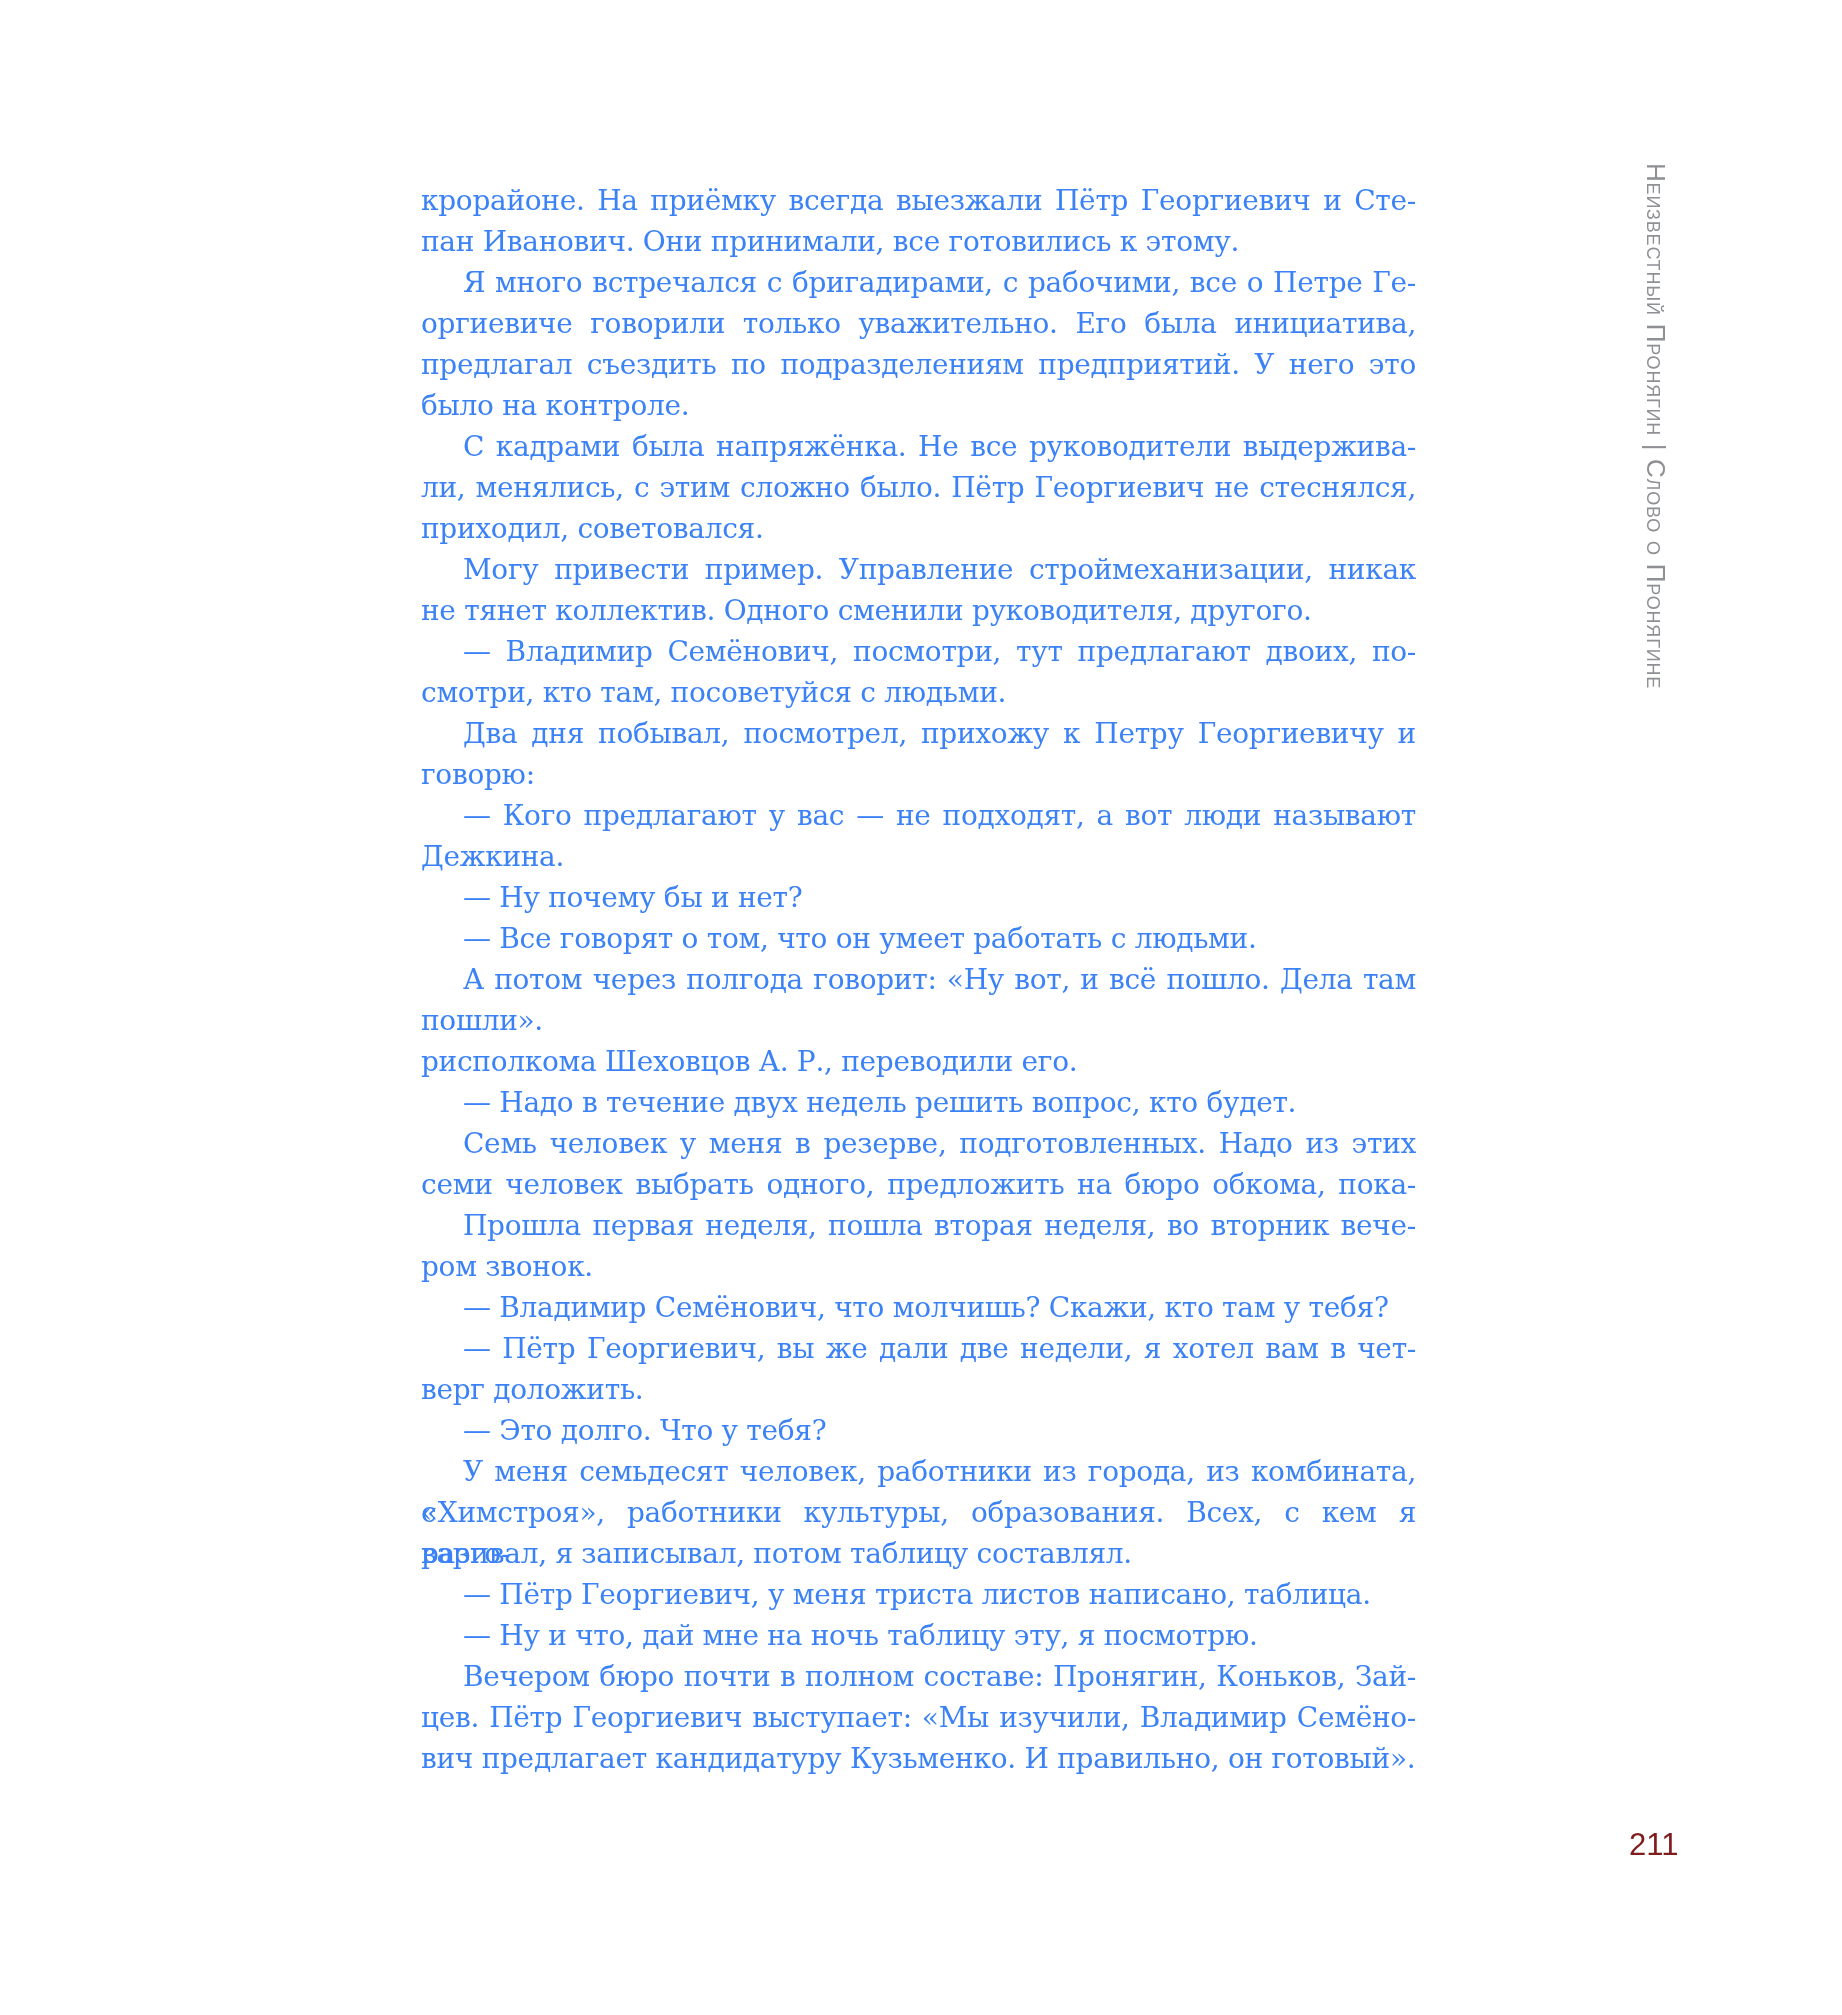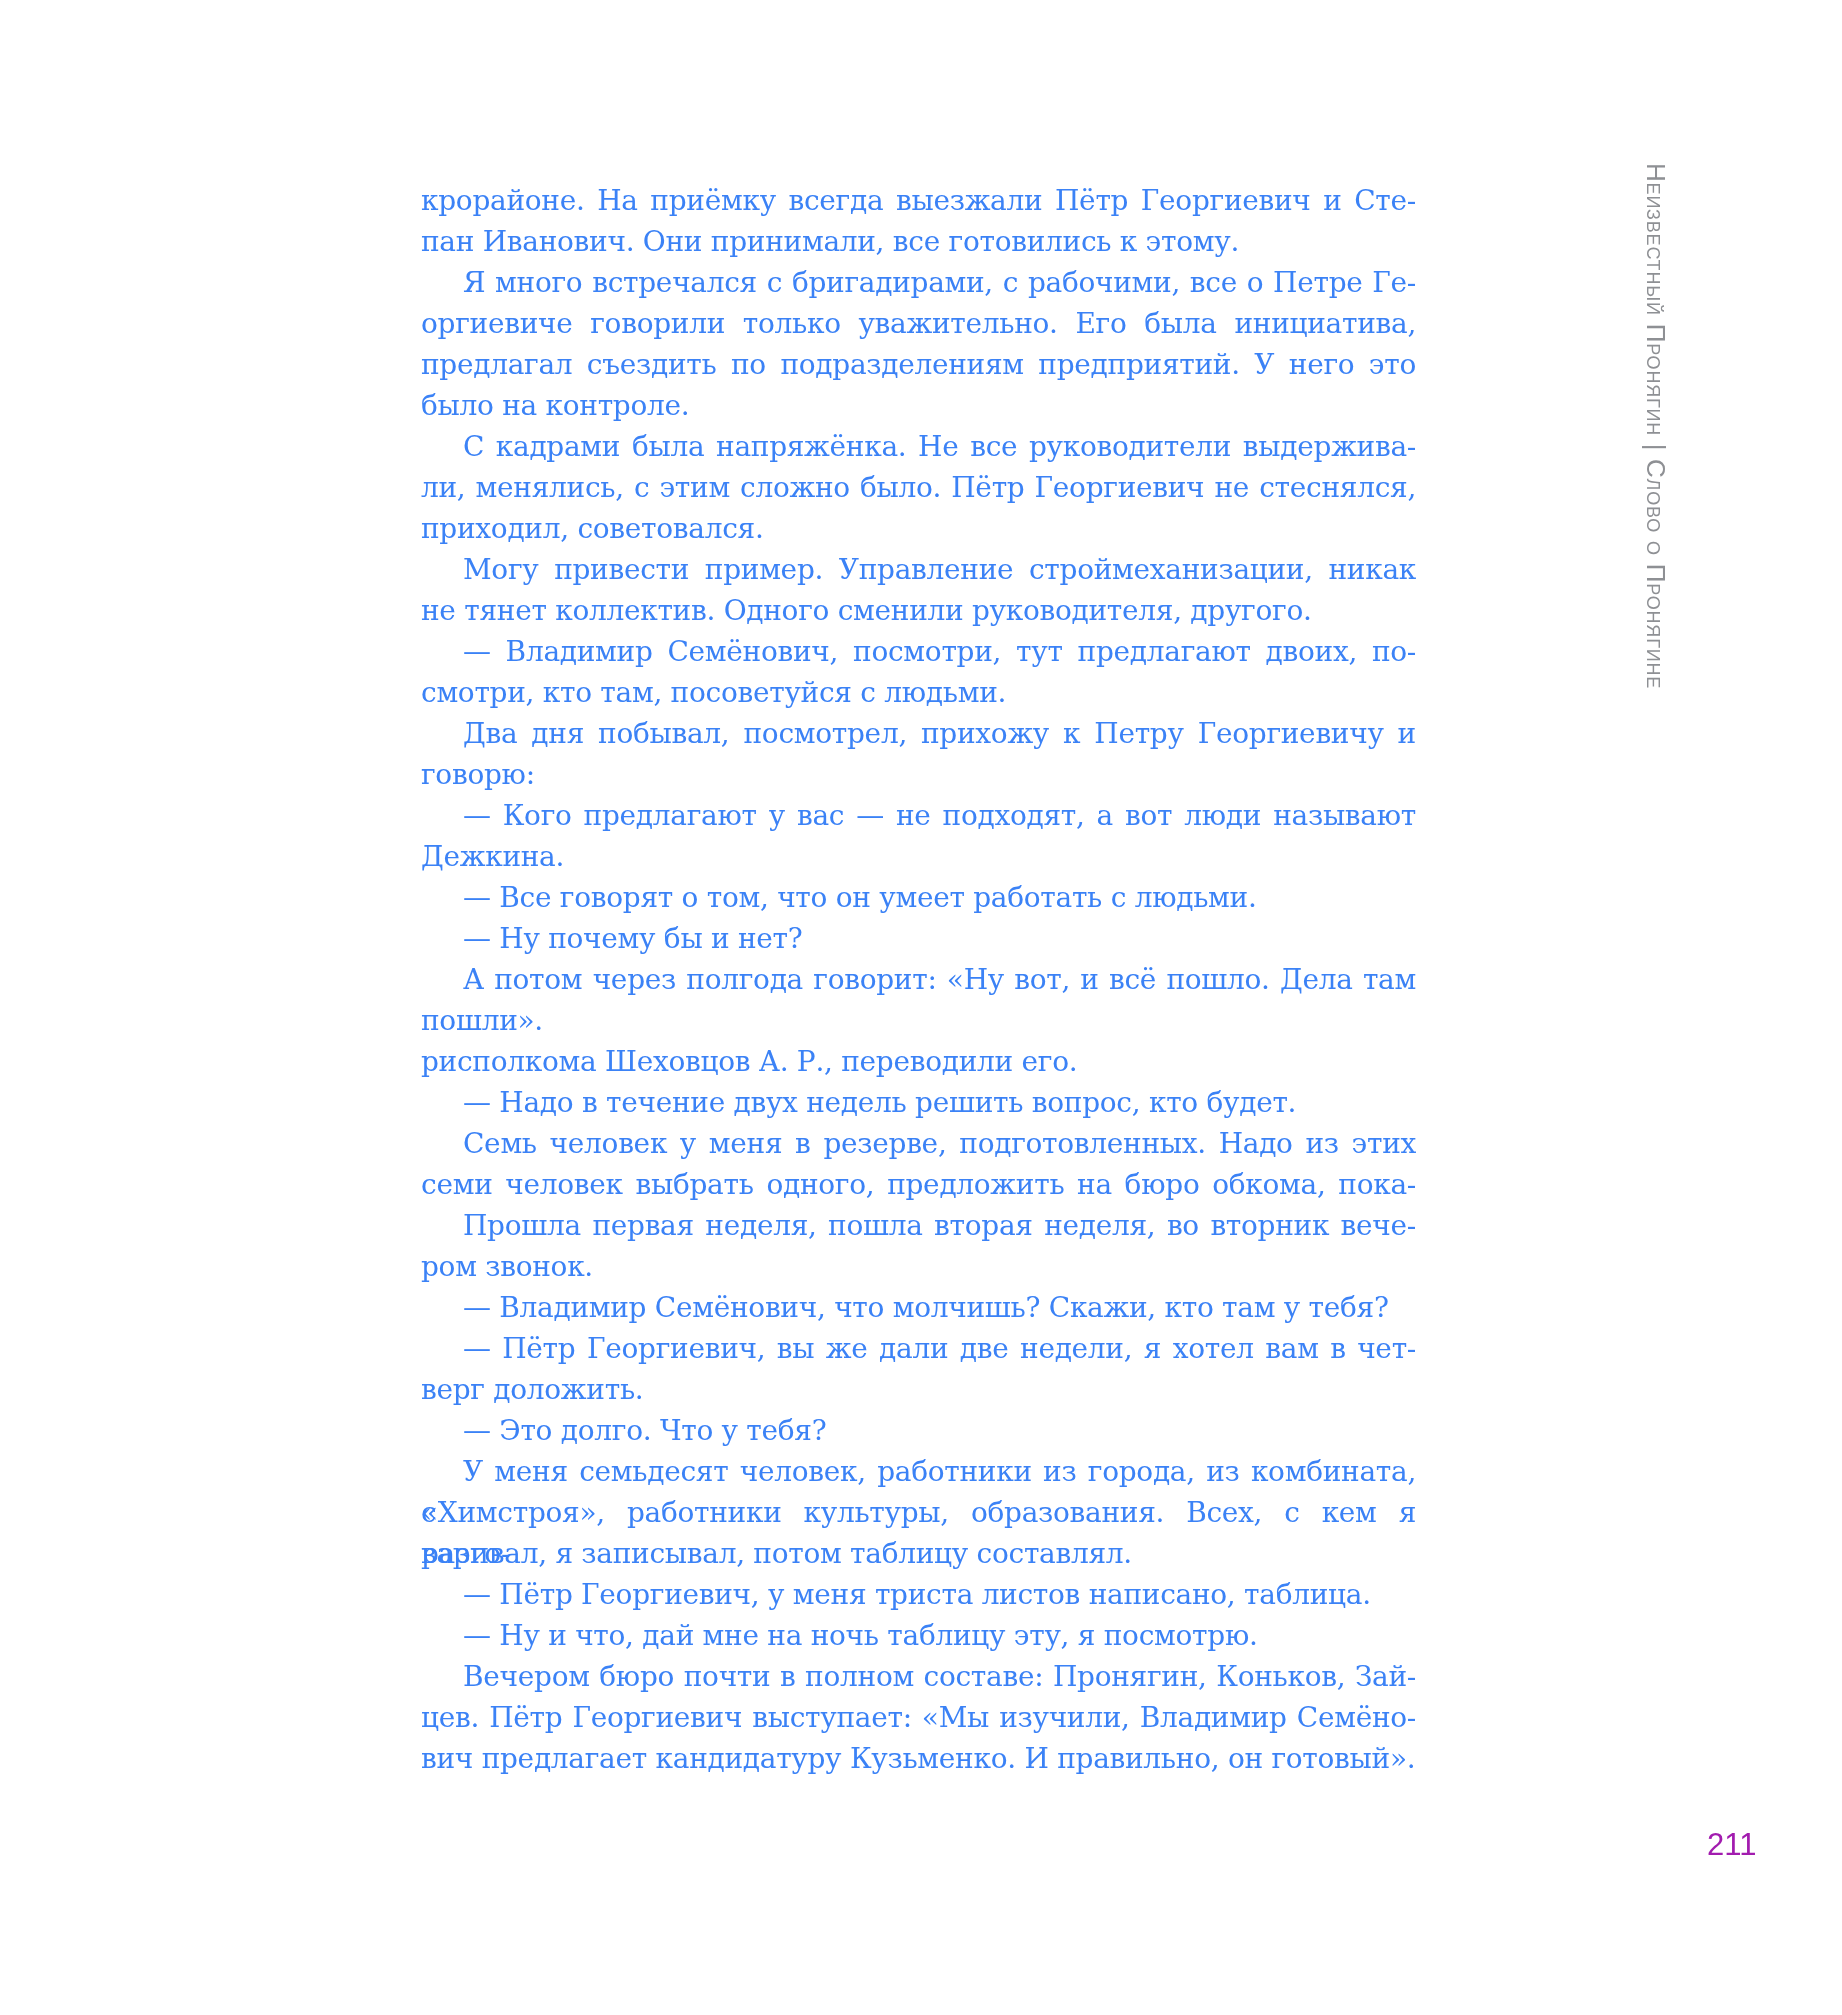--- a/index.html
+++ b/index.html
@@ -43,26 +43,26 @@
     letter-spacing: 0.8px;
     color: #8e9094;
   }
   .running-head .sep {
     display: inline-block;
     margin: 0 7.7px;
     color: #8e9094;
   }
   .page-number {
     position: absolute;
-    left: 1707px;
+    left: 1629px;
     top: 1829px;
     font-family: "Liberation Sans", sans-serif;
     font-size: 31px;
     line-height: 31px;
-    color: #a21caf;
+    color: #7f1d1d;
   }
 </style>
 </head>
 <body>
 
 <div class="page">
 
   <div class="text-block">
       <div class="line">крорайоне. На приёмку всегда выезжали Пётр Георгиевич и Сте-</div>
       <div class="line end">пан Иванович. Они принимали, все готовились к этому.</div>
@@ -74,22 +74,22 @@
       <div class="line">ли, менялись, с этим сложно было. Пётр Георгиевич не стеснялся,</div>
       <div class="line end">приходил, советовался.</div>
       <div class="line indent">Могу привести пример. Управление строймеханизации, никак</div>
       <div class="line end">не тянет коллектив. Одного сменили руководителя, другого.</div>
       <div class="line indent">— Владимир Семёнович, посмотри, тут предлагают двоих, по-</div>
       <div class="line end">смотри, кто там, посоветуйся с людьми.</div>
       <div class="line indent">Два дня побывал, посмотрел, прихожу к Петру Георгиевичу и</div>
       <div class="line end">говорю:</div>
       <div class="line indent">— Кого предлагают у вас — не подходят, а вот люди называют</div>
       <div class="line end">Дежкина.</div>
+      <div class="line indent end">— Ну почему бы и нет?</div>
       <div class="line indent end">— Все говорят о том, что он умеет работать с людьми.</div>
-      <div class="line indent end">— Ну почему бы и нет?</div>
       <div class="line indent">А потом через полгода говорит: «Ну вот, и всё пошло. Дела там</div>
       <div class="line end">пошли».</div>
       <div class="line end">рисполкома Шеховцов А. Р., переводили его.</div>
       <div class="line indent end">— Надо в течение двух недель решить вопрос, кто будет.</div>
       <div class="line indent">Семь человек у меня в резерве, подготовленных. Надо из этих</div>
       <div class="line">семи человек выбрать одного, предложить на бюро обкома, пока-</div>
       <div class="line indent">Прошла первая неделя, пошла вторая неделя, во вторник вече-</div>
       <div class="line end">ром звонок.</div>
       <div class="line indent end">— Владимир Семёнович, что молчишь? Скажи, кто там у тебя?</div>
       <div class="line indent">— Пётр Георгиевич, вы же дали две недели, я хотел вам в чет-</div>

